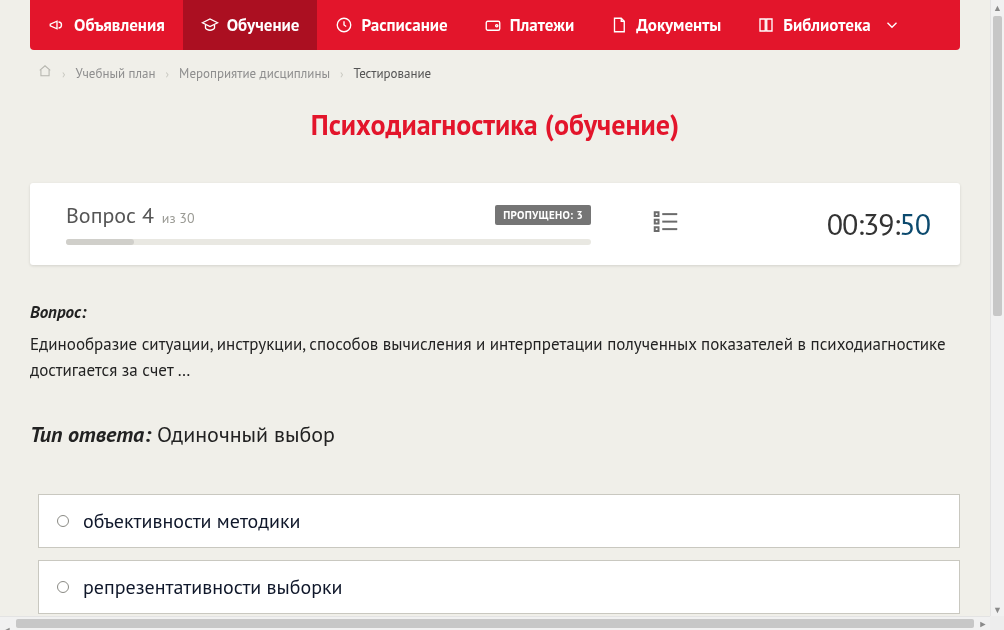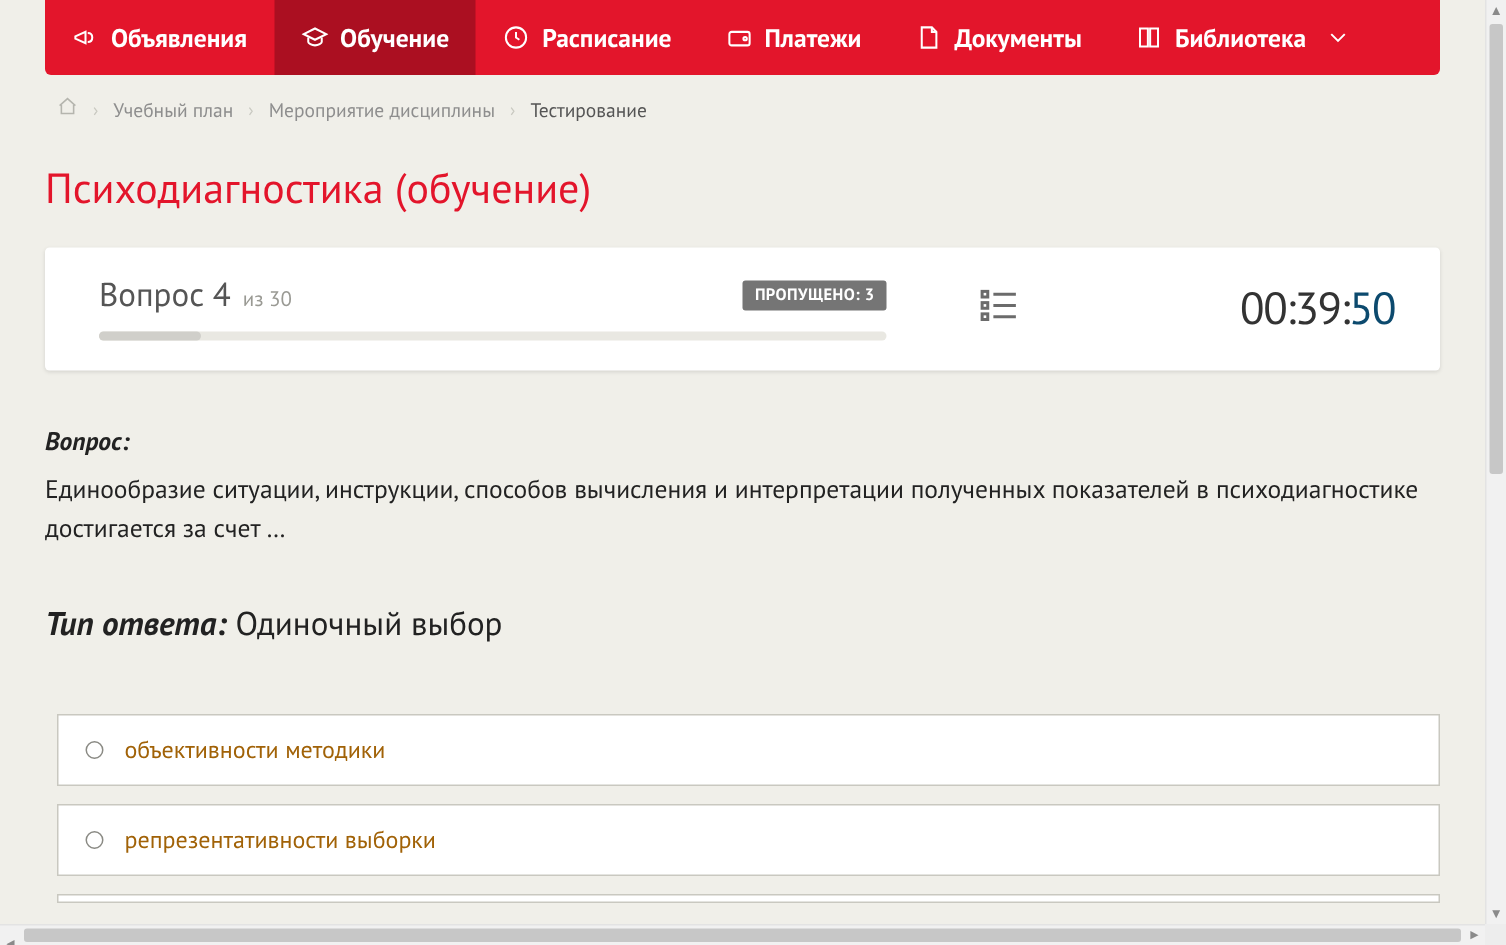--- a/index.html
+++ b/index.html
@@ -73,25 +73,25 @@
     cursor: default;
   }
   .breadcrumbs .sep {
     color: #c8c8c0;
     font-size: 12px;
   }
   .home-icon svg { width: 14px; height: 14px; stroke: #b5b5ae; fill: none; stroke-width: 1.8; }
 
   
   .page-title {
-    text-align: left;
+    text-align: center;
     color: #e3152b;
     font-size: 28px;
-    font-weight: 400;
-    padding: 14px 0 22px;
+    font-weight: 700;
+    padding: 14px 0 40px;
   }
 
   
   .card {
     background: #fff;
     border-radius: 3px;
     box-shadow: 0 1px 3px rgba(0,0,0,0.12);
     display: flex;
     align-items: center;
     padding: 18px 30px 20px 36px;
@@ -179,21 +179,21 @@
     align-items: center;
     gap: 14px;
     cursor: pointer;
   }
   .option .radio {
     width: 12px; height: 12px;
     border: 1px solid #8a8a84;
     border-radius: 50%;
     flex: 0 0 auto;
   }
-  .option .opt-text { font-size: 16px; color: #a16207; }
+  .option .opt-text { font-size: 20px; color: #0f172a; }
 
   
   .vscroll {
     position: absolute;
     right: 0; top: 0; bottom: 14px;
     width: 14px;
     background: #f1f1f1;
     border-left: 1px solid #e3e3e3;
   }
   .vscroll .arrow {

